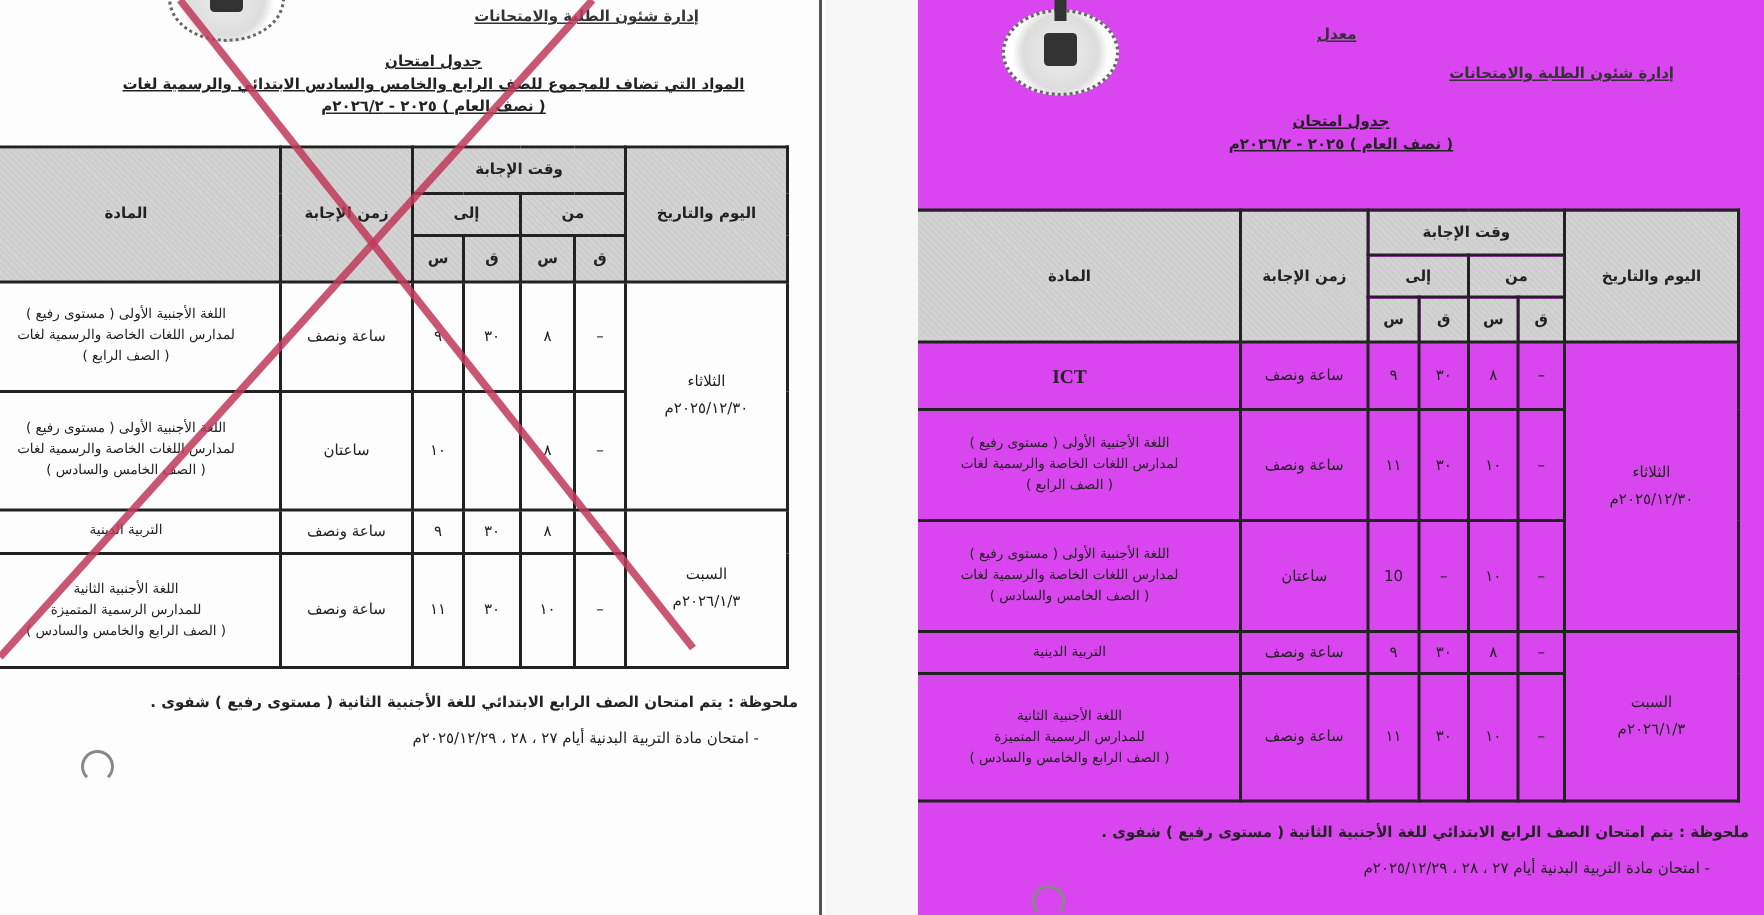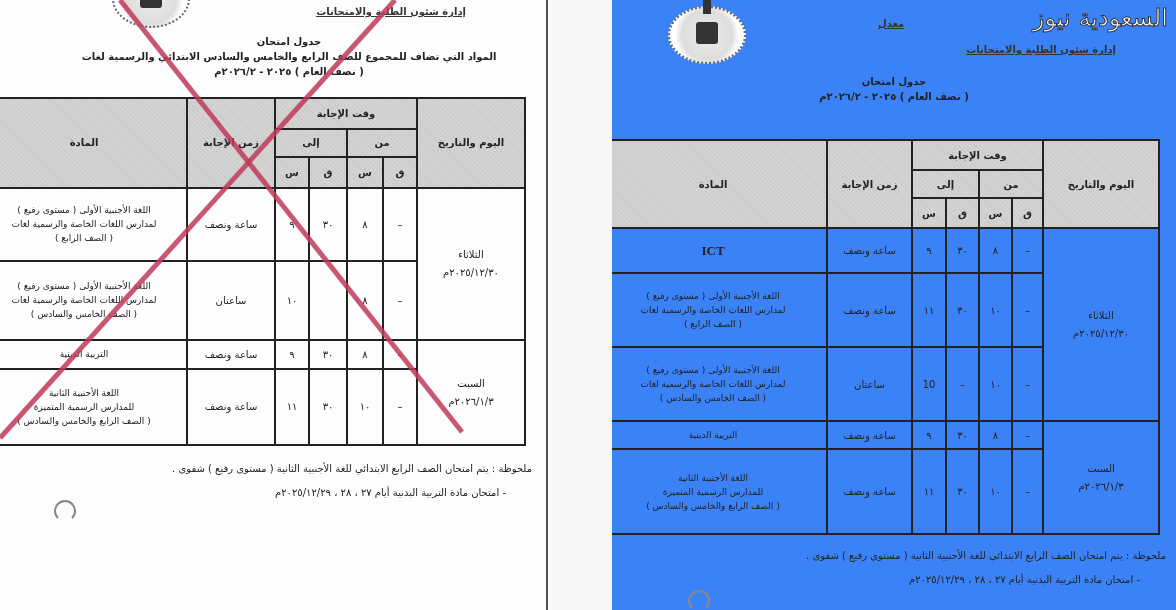--- a/index.html
+++ b/index.html
@@ -1,45 +1,45 @@
 <!DOCTYPE html>
 <html><head>
 <meta charset="utf-8">
 <style>
   * { box-sizing: border-box; margin: 0; padding: 0; }
   html, body { width: 1176px; height: 610px; overflow: hidden; background: #ffffff; }
   body { position: relative; font-family: "DejaVu Sans", sans-serif; color: #1a1a1a; }
 
   .page { position: absolute; top: 0; height: 610px; background: #fdfdfd; overflow: hidden; }
   .page-left { left: 0; width: 548px; border-right: 2px solid #555; }
-  .page-right { left: 612px; width: 564px; background: #3b82f6; }
+  .page-right { left: 612px; width: 564px; background: #d946ef; }
   .gap { position: absolute; left: 550px; top: 0; width: 62px; height: 610px; background: #f7f7f7; }
 
   .dept { position: absolute; font-size: 10px; font-weight: bold; text-decoration: underline; direction: rtl; white-space: nowrap; color: #333; }
   .tag { position: absolute; font-size: 10px; font-weight: bold; text-decoration: underline; direction: rtl; color: #333; }
 
   .logo { position: absolute; width: 78px; height: 58px; border-radius: 50%; border: 2px dotted #666; background: radial-gradient(circle, #eee 0%, #ddd 55%, #fff 70%); }
   .logo::before { content: ""; position: absolute; left: 50%; top: 14px; width: 22px; height: 22px; margin-left: -11px; background: #333; border-radius: 3px; }
   .logo-stem { position: absolute; width: 8px; height: 14px; background: #333; }
 
-  .title-block { position: absolute; text-align: center; direction: rtl; color: #222; }
+  .title-block { position: absolute; text-align: center; direction: rtl; color: #222; text-decoration: underline; }
   .title-block .t1 { font-size: 10px; font-weight: bold; line-height: 15px; }
   .title-block .t2 { font-size: 10px; font-weight: bold; line-height: 15px; white-space: nowrap; }
   .title-block .t3 { font-size: 10px; font-weight: bold; line-height: 15px; }
 
   table.sched { position: absolute; border-collapse: collapse; direction: rtl; table-layout: fixed; }
   table.sched td, table.sched th { border: 2px solid #222; text-align: center; vertical-align: middle; font-size: 10px; color: #222; overflow: hidden; }
   table.sched th { background: #d3d3d3; background-image: repeating-linear-gradient(45deg, rgba(0,0,0,0.04) 0 1px, transparent 1px 3px); font-weight: bold; }
   table.sched td.subj { font-size: 9px; line-height: 14px; padding: 0 3px; }
   table.sched td.subj.big { font-size: 13px; font-weight: bold; font-family: "Liberation Serif", serif; }
   table.sched td.day { font-size: 10px; line-height: 18px; }
   table.sched td.num { font-size: 10px; }
 
   .note { position: absolute; direction: rtl; font-size: 10px; color: #222; white-space: nowrap; }
-  .note b { font-weight: normal; }
+  .note b { font-weight: bold; }
 
   .stamp { position: absolute; width: 22px; height: 22px; border: 2px solid #888; border-bottom-color: transparent; border-radius: 50%; }
 
   .cross { position: absolute; left: 0; top: 0; width: 548px; height: 610px; pointer-events: none; }
 
   .watermark { position: absolute; right: 8px; top: 4px; font-size: 24px; color: #ffffff; -webkit-text-stroke: 1px #333; direction: rtl; font-weight: normal; letter-spacing: 1px; }
 </style>
 </head>
 <body>
 
@@ -251,14 +251,13 @@
         <div>( الصف الرابع والخامس والسادس )</div>
       </td>
     </tr>
   </tbody>
     </table>
 
   <div class="note" style="right:10px; top:550px;"><b>ملحوظة : يتم امتحان الصف الرابع الابتدائي للغة الأجنبية الثانية ( مستوى رفيع ) شفوى .</b></div>
   <div class="note" style="right:36px; top:574px;">- امتحان مادة التربية البدنية أيام ٢٧ ، ٢٨ ، ٢٠٢٥/١٢/٢٩م</div>
   <div class="stamp" style="left:76px; top:590px;"></div>
 
-  <div class="watermark">السعودية نيوز</div>
 </div>
 
 </body></html>

